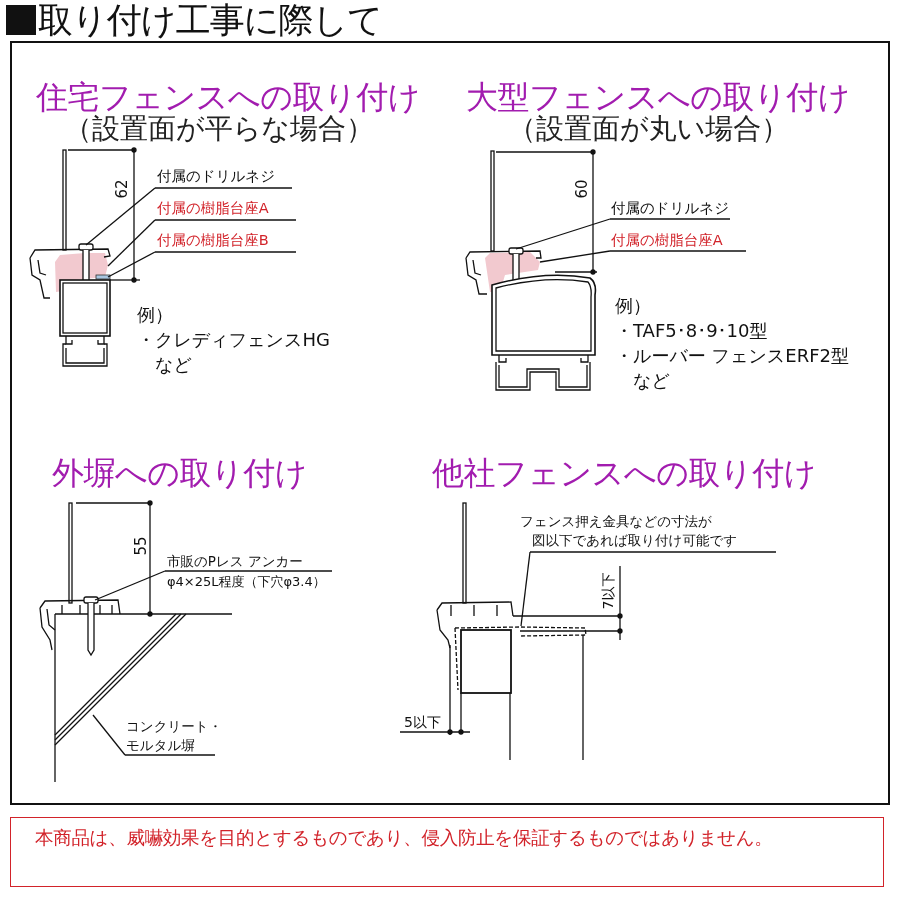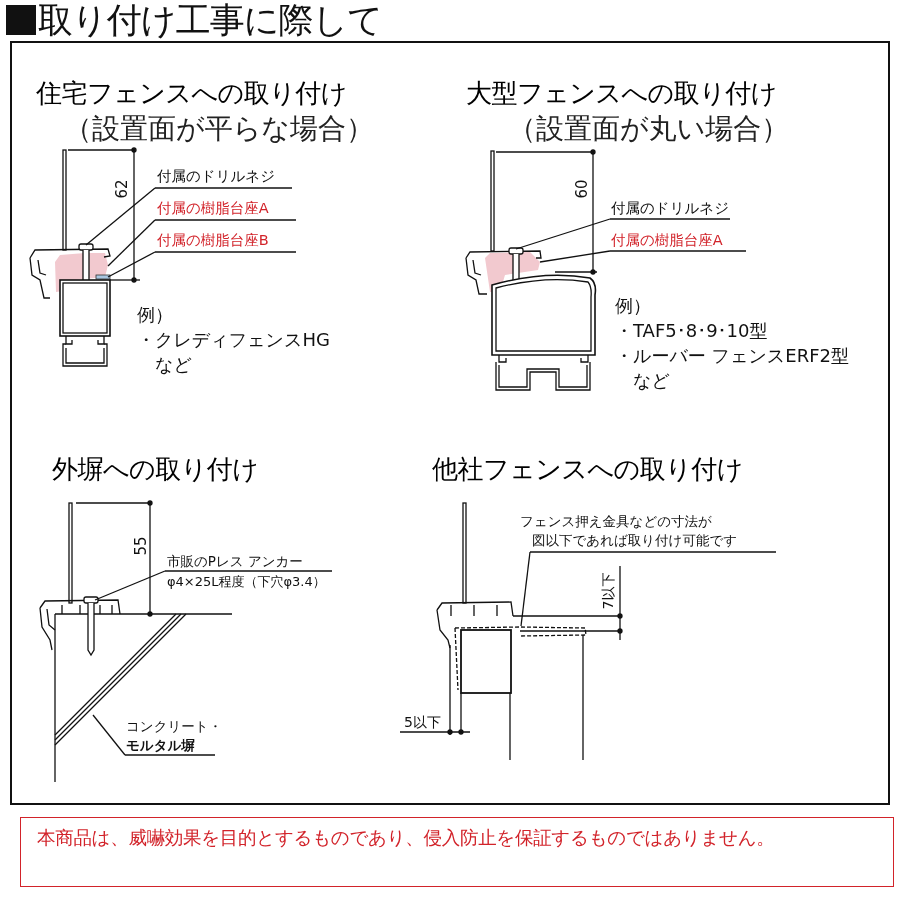--- a/index.html
+++ b/index.html
@@ -1,27 +1,27 @@
 <!DOCTYPE html>
 <html><head>
 <meta charset="utf-8">
 <style>
   html, body { margin:0; padding:0; background:#fff; }
   body { width:900px; height:900px; position:relative; overflow:hidden; font-family:"DejaVu Sans","Liberation Sans",sans-serif; color:#1a1a1a; }
   .title { position:absolute; left:6px; top:-2px; font-size:35px; line-height:44px; letter-spacing:-1px; color:#111; white-space:nowrap; }
   .title .sq { display:inline-block; width:30px; height:30px; background:#111; margin-right:2px; vertical-align:-3px; }
   .frame { position:absolute; left:10px; top:41px; width:876px; height:760px; border:2px solid #111; box-sizing:content-box; }
-  .h1 { position:absolute; font-size:26px; color:#000000; white-space:nowrap; letter-spacing:-0.5px; }
+  .h1 { position:absolute; font-size:32px; color:#a21caf; white-space:nowrap; letter-spacing:-0.5px; }
   .h2 { position:absolute; font-size:28px; color:#222; white-space:nowrap; }
   .lbl { position:absolute; font-size:14.5px; white-space:nowrap; color:#111; }
   .lbl.red { color:#d2232a; }
   .ex { position:absolute; font-size:18px; line-height:25px; color:#111; white-space:nowrap; }
   .small { position:absolute; font-size:13.5px; line-height:18px; color:#111; white-space:nowrap; }
   svg { position:absolute; left:0; top:0; }
-  .notice { position:absolute; left:20px; top:817px; width:874px; height:70px; border:1.5px solid #d2232a; box-sizing:border-box; padding:6px 16px; color:#d2232a; font-size:18.5px; line-height:27px; letter-spacing:-0.3px; }
+  .notice { position:absolute; left:10px; top:817px; width:874px; height:70px; border:1.5px solid #d2232a; box-sizing:border-box; padding:6px 24px; color:#d2232a; font-size:18.5px; line-height:27px; letter-spacing:-0.3px; }
   .dim { position:absolute; font-size:15px; color:#111; transform:rotate(-90deg); transform-origin:center; }
 </style>
 </head>
 <body>
 
 <div class="title"><span class="sq"></span><span>取り付け工事に際して</span></div>
 
 <div class="frame"></div>
 
 <svg width="900" height="900" viewBox="0 0 900 900">
@@ -167,21 +167,21 @@
   <div>・TAF5･8･9･10型</div>
   <div>・ルーバー フェンスERF2型</div>
   <div style="padding-left:18px">など</div>
 </div>
 
 <div class="h1" style="left:52px;top:452px;">外塀への取り付け</div>
 <div class="dim" style="left:131px;top:537px;">55</div>
 <div class="small" style="left:167px;top:552px;">市販のPレス アンカー</div>
 <div class="small" style="left:167px;top:573px;font-size:13px;">φ4×25L程度（下穴φ3.4）</div>
 <div class="small" style="left:126px;top:717px;">コンクリート・</div>
-<div class="small" style="left:126px;top:736px;font-weight:bold;">モルタル塀</div>
+<div class="small" style="left:126px;top:736px;">モルタル塀</div>
 
 <div class="h1" style="left:432px;top:452px;">他社フェンスへの取り付け</div>
 <div class="small" style="left:520px;top:512px;text-align:center;">フェンス押え金具などの寸法が</div>
 <div class="small" style="left:532px;top:531px;">図以下であれば取り付け可能です</div>
 <div class="dim" style="left:591px;top:582px;font-size:14px;">7以下</div>
 <div class="small" style="left:404px;top:713px;font-size:14px;">5以下</div>
 
 <div class="notice">
   <div>本商品は、威嚇効果を目的とするものであり、侵入防止を保証するものではありません。</div>
 </div>

